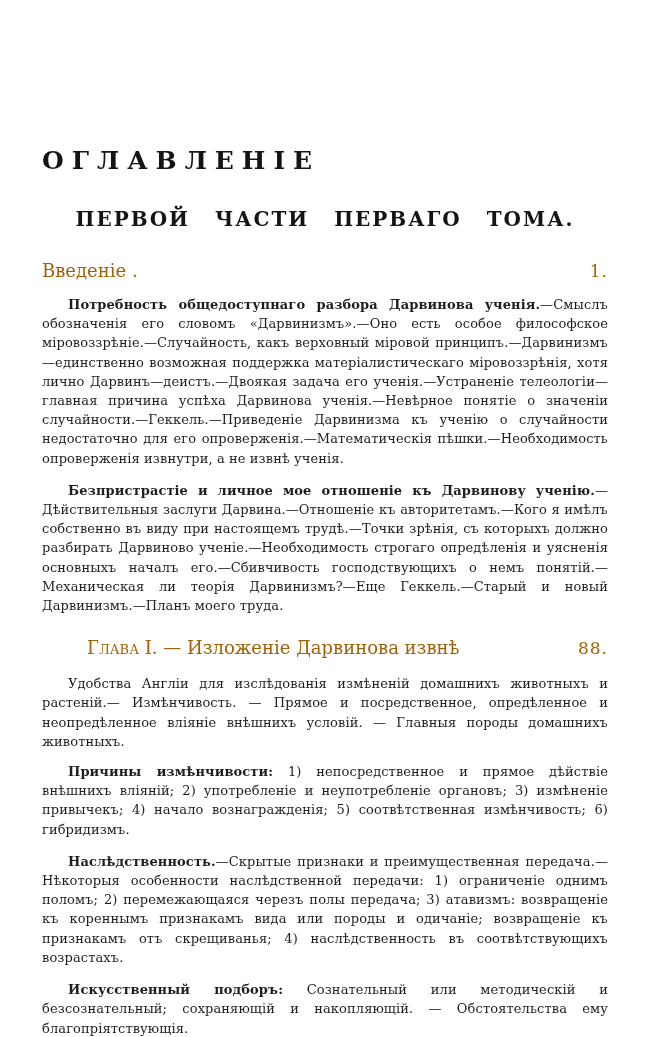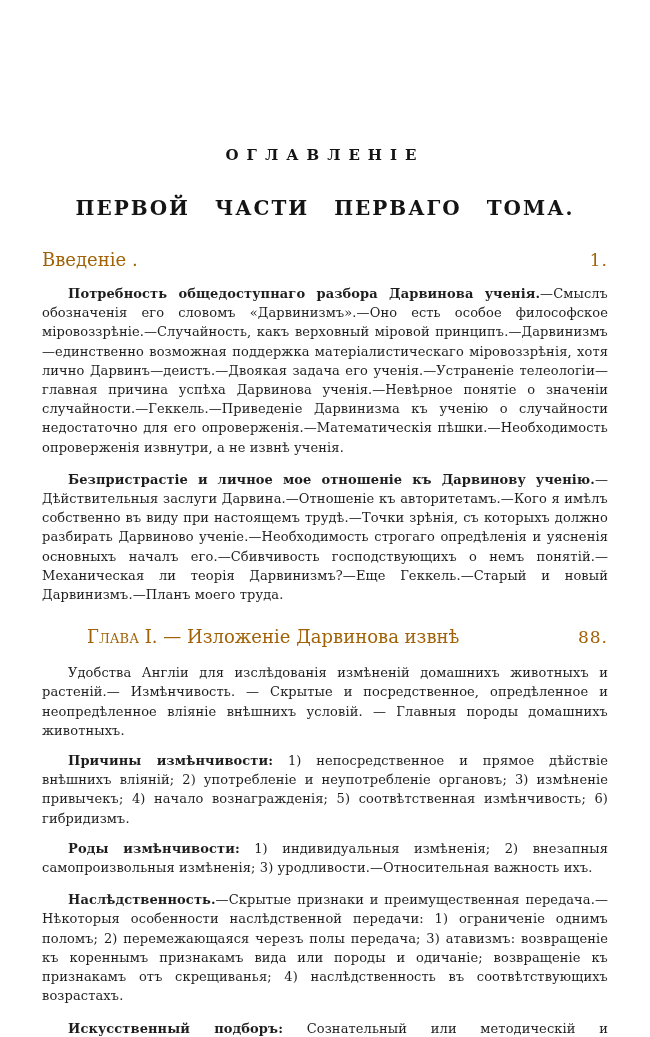--- a/index.html
+++ b/index.html
@@ -15,22 +15,21 @@
     color: #1b1b1b;
   }
   .page {
     box-sizing: border-box;
     width: 650px;
     height: 1037px;
     padding: 146px 42px 0 42px;
     background: #ffffff;
   }
   .doc-title {
-    text-align: center;
-    font-size: 15px;
+    font-size: 25px;
     font-weight: 600;
     letter-spacing: 8px;
     color: #141414;
     white-space: nowrap;
   }
   .doc-subtitle {
     margin-top: 32px;
     text-align: center;
     font-size: 20px;
     font-weight: bold;
@@ -85,23 +84,22 @@
 
   <p class="summary para-1"><span class="lead">Потребность общедоступнаго разбора Дарвинова ученія.</span><span>—Смыслъ обозначенія его словомъ «Дарвинизмъ».—Оно есть особое философское міровоззрѣніе.—Случайность, какъ верховный міровой принципъ.—Дарвинизмъ—единственно возможная поддержка матеріалистическаго міровоззрѣнія, хотя лично Дарвинъ—деистъ.—Двоякая задача его ученія.—Устраненіе телеологіи—главная причина успѣха Дарвинова ученія.—Невѣрное понятіе о значеніи случайности.—Геккель.—Приведеніе Дарвинизма къ ученію о случайности недостаточно для его опроверженія.—Математическія пѣшки.—Необходимость опроверженія извнутри, а не извнѣ ученія.</span></p>
 
   <p class="summary para-2"><span class="lead">Безпристрастіе и личное мое отношеніе къ Дарвинову ученію.</span><span>—Дѣйствительныя заслуги Дарвина.—Отношеніе къ авторитетамъ.—Кого я имѣлъ собственно въ виду при настоящемъ трудѣ.—Точки зрѣнія, съ которыхъ должно разбирать Дарвиново ученіе.—Необходимость строгаго опредѣленія и уясненія основныхъ началъ его.—Сбивчивость господствующихъ о немъ понятій.—Механическая ли теорія Дарвинизмъ?—Еще Геккель.—Старый и новый Дарвинизмъ.—Планъ моего труда.</span></p>
 
   <div class="toc-row chapter-row">
     <span><span class="chapter-name">Глава I.</span><span> — Изложеніе Дарвинова извнѣ</span></span>
     <span class="page-num">88.</span>
   </div>
 
-  <p class="summary ch-para-first"><span class="lead"></span><span>Удобства Англіи для изслѣдованія измѣненій домашнихъ животныхъ и растеній.— Измѣнчивость. — Скрытые и посредственное, опредѣленное и неопредѣленное вліяніе внѣшнихъ условій. — Главныя породы домашнихъ животныхъ.</span></p>
+  <p class="summary ch-para-first"><span class="lead"></span><span>Удобства Англіи для изслѣдованія измѣненій домашнихъ животныхъ и растеній.— Измѣнчивость. — Прямое и посредственное, опредѣленное и неопредѣленное вліяніе внѣшнихъ условій. — Главныя породы домашнихъ животныхъ.</span></p>
 
   <p class="summary ch-para"><span class="lead">Причины измѣнчивости:</span><span> 1) непосредственное и прямое дѣйствіе внѣшнихъ вліяній; 2) употребленіе и неупотребленіе органовъ; 3) измѣненіе привычекъ; 4) начало вознагражденія; 5) соотвѣтственная измѣнчивость; 6) гибридизмъ.</span></p>
 
-  <p class="summary ch-para"><span class="lead">Роды измѣнчивости:</span><span> 1) индивидуальныя измѣненія; 2) внезапныя самопроизвольныя измѣненія; 3) уродливости.—Относительная важность ихъ.</span></p>
 
   <p class="summary ch-para-sp"><span class="lead">Наслѣдственность.</span><span>—Скрытые признаки и преимущественная передача.—Нѣкоторыя особенности наслѣдственной передачи: 1) ограниченіе однимъ поломъ; 2) перемежающаяся черезъ полы передача; 3) атавизмъ: возвращеніе къ кореннымъ признакамъ вида или породы и одичаніе; возвращеніе къ признакамъ отъ скрещиванья; 4) наслѣдственность въ соотвѣтствующихъ возрастахъ.</span></p>
 
   <p class="summary ch-para-sp"><span class="lead">Искусственный подборъ:</span><span> Сознательный или методическій и безсознательный; сохраняющій и накопляющій. — Обстоятельства ему благопріятствующія.</span></p>
 
 </div>
 
 </body></html>

